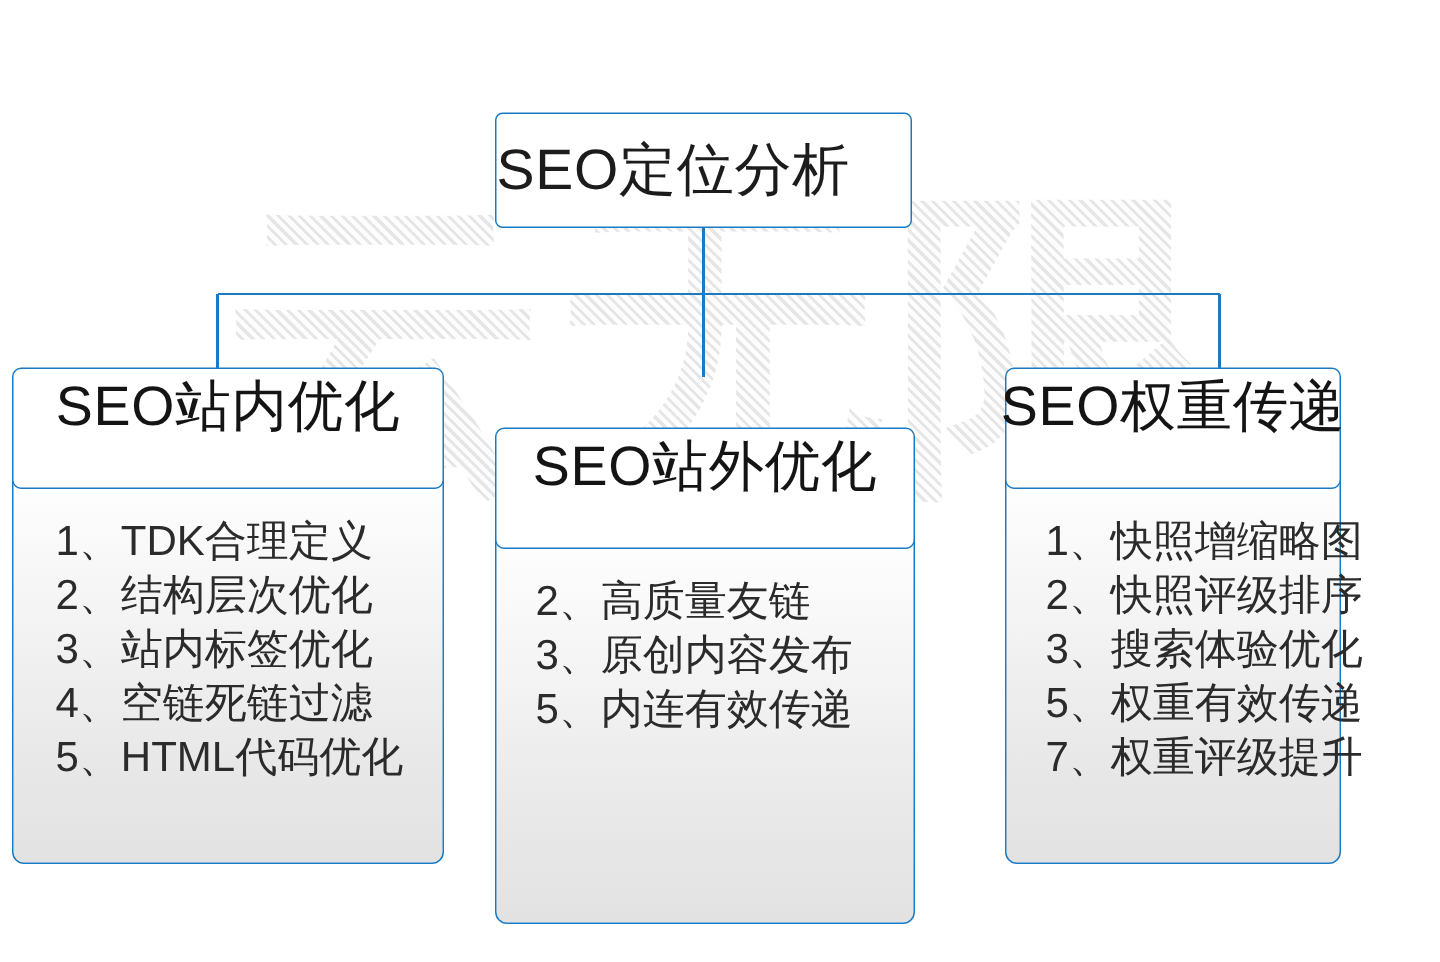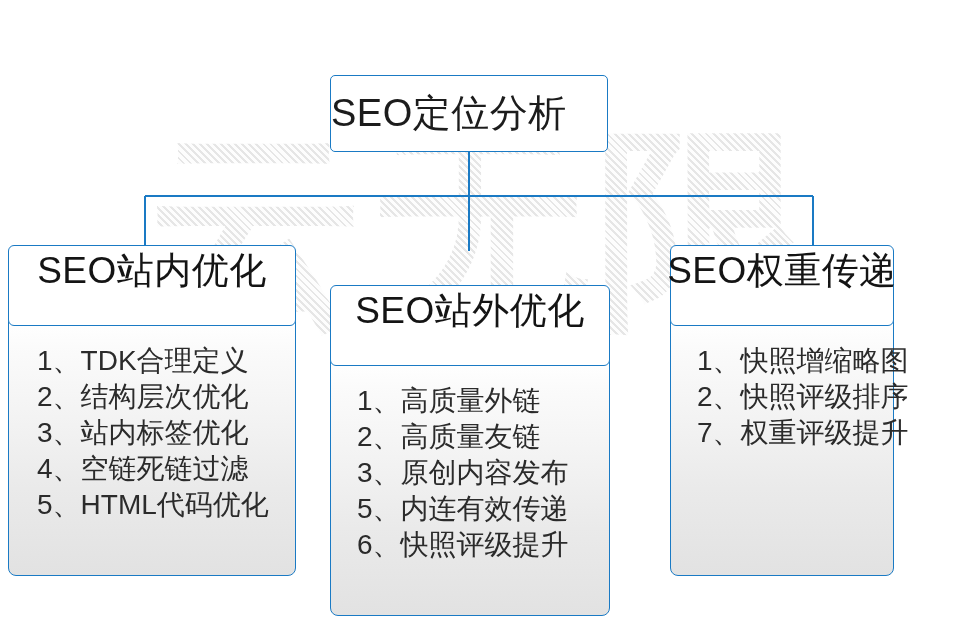--- a/index.html
+++ b/index.html
@@ -187,35 +187,35 @@
       </ol>
     </div>
   </div>
 
   <div class="column c1">
     <div class="col-header">
       <span class="col-title">SEO站外优化</span>
     </div>
     <div class="col-body">
       <ol>
-        <li>1、高质量外链</li>
         <li>2、高质量友链</li>
         <li>3、原创内容发布</li>
         <li>5、内连有效传递</li>
-        <li>6、快照评级提升</li>
       </ol>
     </div>
   </div>
 
   <div class="column c2">
     <div class="col-header">
       <span class="col-title">SEO权重传递</span>
     </div>
     <div class="col-body">
       <ol>
         <li>1、快照增缩略图</li>
         <li>2、快照评级排序</li>
+        <li>3、搜索体验优化</li>
+        <li>5、权重有效传递</li>
         <li>7、权重评级提升</li>
       </ol>
     </div>
   </div>
 
 </div>
 
 </body></html>

